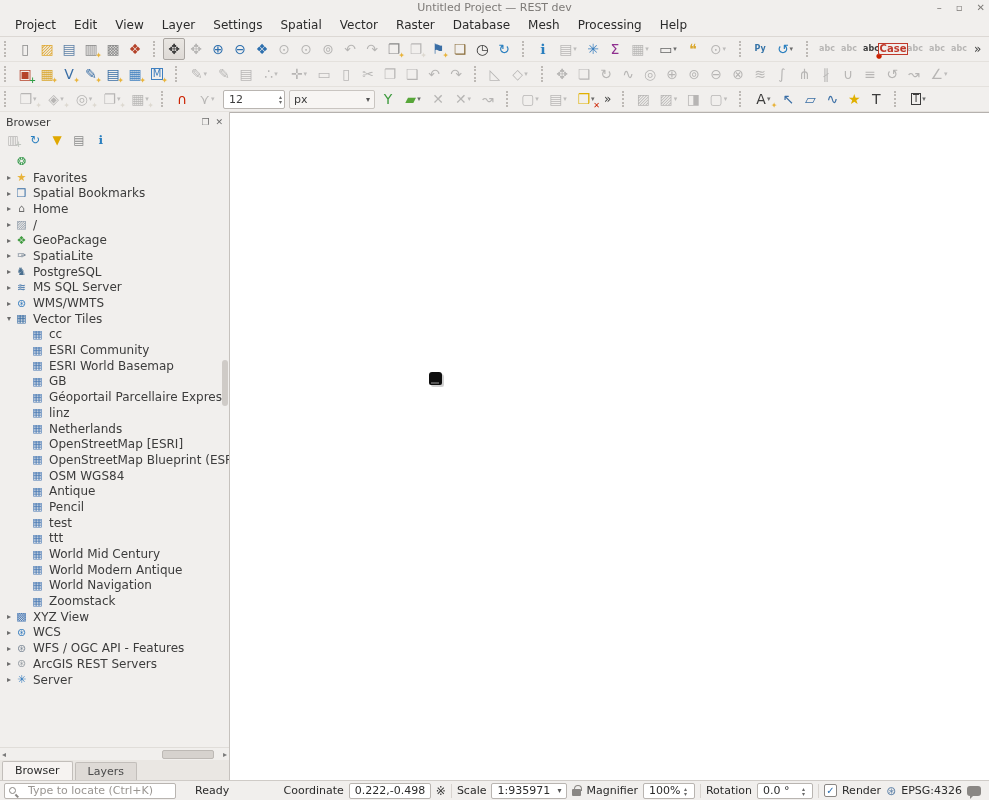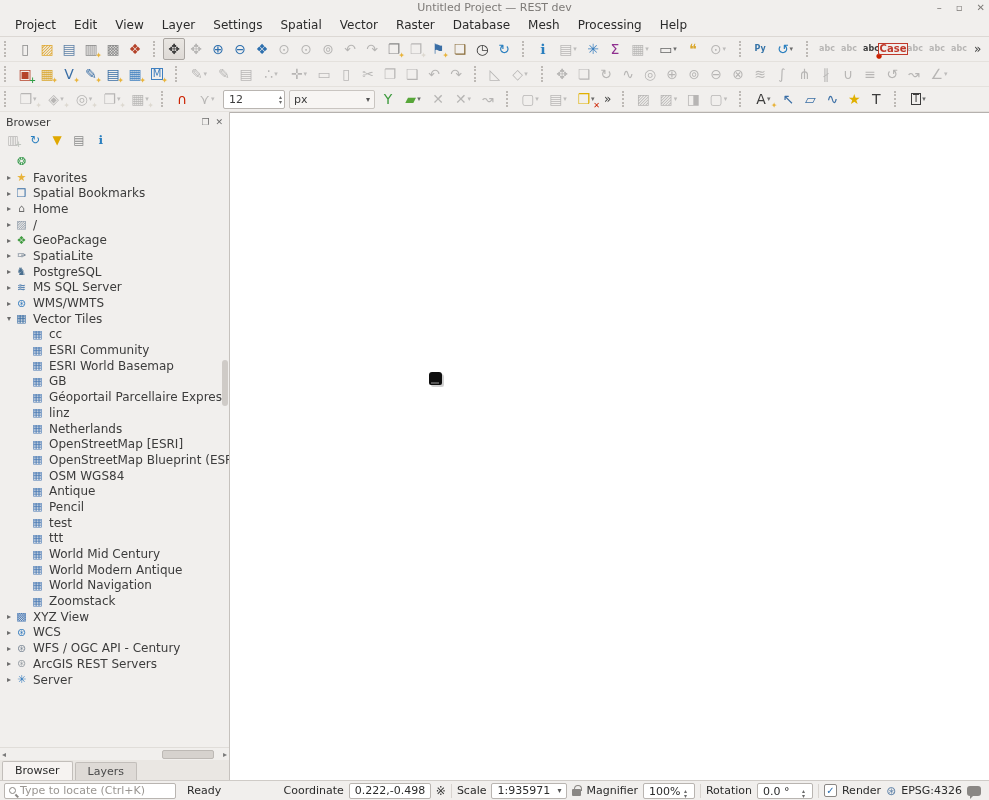--- a/index.html
+++ b/index.html
@@ -66,29 +66,29 @@
   .tabsrow { height:20px; display:flex; align-items:flex-end; padding-left:2px; gap:2px; background:#eae7e3; }
   .tab { font-size:11px; padding:2px 12px; border:1px solid #c2beba; border-bottom:none; border-radius:2px 2px 0 0; background:#dedad6; color:#4a4a4a; }
   .tab.active { background:#f6f3f1; height:19px; color:#2b2b2b; }
 
   .canvas { flex:1; background:#ffffff; border-top:1px solid #b5b1ae; position:relative; }
   .stamp { position:absolute; left:199px; top:259px; width:13px; height:13px; background:#0e0e0e; border-radius:3px 3px 2px 2px; box-shadow:2px 2px 0 rgba(0,0,0,.18); }
   .stamp:after { content:""; position:absolute; left:2px; bottom:1px; width:8px; height:2px; background:#555; }
 
   
   .statusbar { position:absolute; left:0; right:0; bottom:0; height:20px; display:flex; align-items:center; border-top:1px solid #cfcbc7; background:#f1efed; font-size:11px; padding:0 4px; gap:5px; }
-  .locator { width:172px; height:16px; background:#fff; border:1px solid #b9b5b1; border-radius:2px; display:flex; align-items:center; padding:0 4px; gap:4px; color:#9a9692; }
+  .locator { width:172px; height:16px; background:#fff; border:1px solid #b9b5b1; border-radius:2px; display:flex; align-items:center; padding:0 4px; gap:12px; color:#9a9692; }
   .mag-ico { width:7px; height:7px; border:1.5px solid #8a8784; border-radius:50%; position:relative; flex:none; }
   .mag-ico:after { content:""; position:absolute; width:4px; height:1.5px; background:#8a8784; transform:rotate(45deg); left:5px; top:7px; }
-  .ready { color:#2b2b2b; margin-left:6px; }
+  .ready { color:#2b2b2b; margin-left:14px; }
   .sspacer { flex:1; }
   .slabel { color:#2b2b2b; }
   .sfield { height:16px; background:#fff; border:1px solid #b9b5b1; border-radius:2px; display:flex; align-items:center; padding:0 5px; color:#2b2b2b; }
   .scombo { width:76px; } .scombo .dd2 { margin-left:auto; font-size:8px; color:#555; padding-left:4px; }
-  .sspin { display:flex;align-items:flex-end; }
+  .sspin { display:flex; }
   .sicon { font-size:12px; color:#3c3c3c; }
   .lock { width:9px; height:7px; background:#8a8784; border-radius:1px; position:relative; margin-top:4px; }
   .lock:before { content:""; position:absolute; top:-4px; left:1.5px; width:6px; height:5px; border:1.5px solid #8a8784; border-bottom:none; border-radius:4px 4px 0 0; }
   .cb { width:13px; height:13px; background:#fff; border:1px solid #8a8784; border-radius:2px; display:flex; align-items:center; justify-content:center; font-size:10px; color:#2d6fae; font-weight:bold; }
   .bubble { width:14px; height:10px; background:#8a8784; border-radius:3px; position:relative; margin-right:4px; }
   .bubble:after { content:""; position:absolute; left:3px; bottom:-3px; border:3px solid transparent; border-top-color:#8a8784; border-left-color:#8a8784; }
   .ssep { width:1px; height:14px; background:#d8d4d0; }
   .globe { font-size:12px; color:#5b7fa6; }
 </style>
 </head>
@@ -719,21 +719,21 @@
           <span class="tlabel">XYZ View</span>
         </div>
         <div class="trow" style="padding-left: 4px;">
           <span class="exp">▸</span>
           <span class="ticon" style="color: rgb(58, 127, 191);">⊛</span>
           <span class="tlabel">WCS</span>
         </div>
         <div class="trow" style="padding-left: 4px;">
           <span class="exp">▸</span>
           <span class="ticon" style="color: rgb(127, 139, 153);">⊛</span>
-          <span class="tlabel">WFS / OGC API - Century</span>
+          <span class="tlabel">WFS / OGC API - Features</span>
         </div>
         <div class="trow" style="padding-left: 4px;">
           <span class="exp">▸</span>
           <span class="ticon" style="color: rgb(154, 160, 166);">⊛</span>
           <span class="tlabel">ArcGIS REST Servers</span>
         </div>
         <div class="trow" style="padding-left: 4px;">
           <span class="exp">▸</span>
           <span class="ticon" style="color: rgb(58, 127, 191);">✳</span>
           <span class="tlabel">Server</span>

